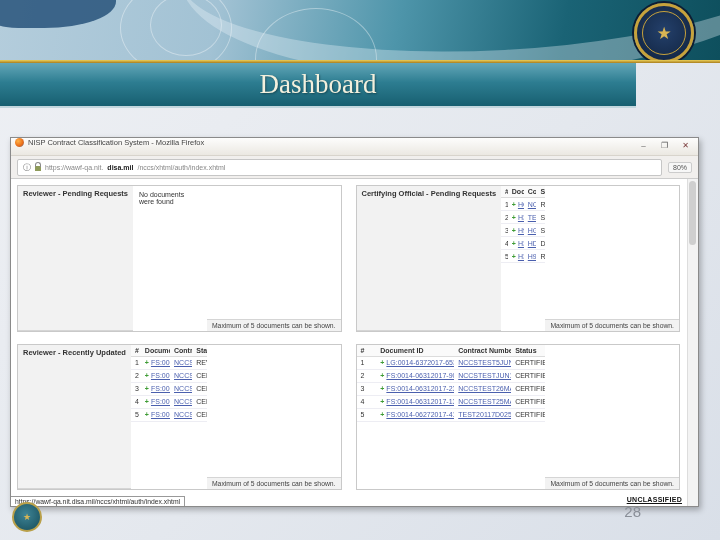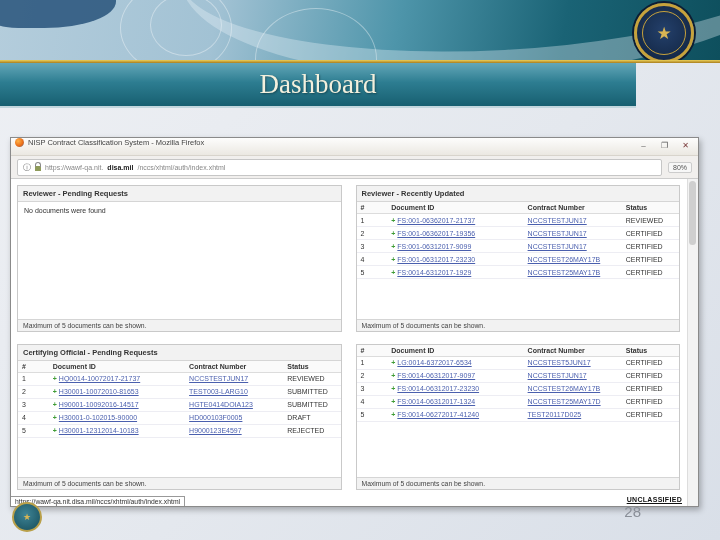--- a/index.html
+++ b/index.html
@@ -51,21 +51,21 @@
     display:flex;align-items:center;padding:0 5px;gap:4px;font-size:7px;color:#888;overflow:hidden;white-space:nowrap;}
   .info-ic::before{content:"ⓘ";font-size:8px;color:#777;}
   .lock-ic{width:6px;height:5px;background:#8f9b5a;position:relative;flex:0 0 auto;margin-top:3px;}
   .lock-ic::before{content:"";position:absolute;top:-4px;left:0;width:4px;height:4px;
     border:1px solid #8a8a8a;border-bottom:none;border-radius:3px 3px 0 0;}
   .url-domain{color:#222;font-weight:bold;}
   .zoombox{font-size:7px;color:#555;border:1px solid #ccc;background:#f7f7f7;
     padding:1px 4px;border-radius:2px;}
   .page{flex:1;position:relative;background:#fff;padding:6px 18px 16px 6px;overflow:hidden;}
   .grid{display:grid;grid-template-columns:1fr 1fr;grid-template-rows:1fr 1fr;gap:12px 14px;height:100%;}
-  .panel{border:1px solid #c9c9c9;background:#fff;display:flex;flex-direction:column;overflow:hidden;}
+  .panel{border:1px solid #c9c9c9;background:#fff;display:flex;flex-direction:row;overflow:hidden;}
   .panel-h{background:#f2f2f2;border-bottom:1px solid #d5d5d5;padding:3px 5px;
     font-weight:bold;color:#333;font-size:7.5px;}
   .panel-b{flex:1;overflow:hidden;}
   .panel-f{background:#f2f2f2;border-top:1px solid #d5d5d5;padding:2px 5px;color:#444;font-size:6.8px;margin-top:auto;}
   .empty-msg{padding:5px 6px;font-size:7px;color:#333;}
   table.doctable{width:100%;border-collapse:collapse;font-size:7px;table-layout:fixed;}
   .doctable th{text-align:left;font-weight:bold;color:#333;padding:2px 4px;
     border-bottom:1px solid #dcdcdc;background:#fafafa;white-space:nowrap;overflow:hidden;}
   .doctable td{padding:2.5px 4px;border-bottom:1px solid #ededf3;color:#333;
     white-space:nowrap;overflow:hidden;}
@@ -134,20 +134,74 @@
 
       <div class="panel">
         <div class="panel-h">Reviewer - Pending Requests</div>
         <div class="panel-b">
           <div class="empty-msg">No documents were found</div>
         </div>
         <div class="panel-f">Maximum of 5 documents can be shown.</div>
       </div>
 
       <div class="panel">
+        <div class="panel-h">Certifying Official - Pending Requests</div>
+        <div class="panel-b">
+          <table class="doctable">
+            <thead>
+              <tr>
+                <th>#</th>
+                <th>Document ID</th>
+                <th>Contract Number</th>
+                <th>Status</th>
+              </tr>
+            </thead>
+            <tbody>
+
+                <tr>
+                  <td>1</td>
+                  <td><span class="plus"></span><a class="doclink">HQ0014-10072017-21737</a></td>
+                  <td><a class="doclink">NCCSTESTJUN17</a></td>
+                  <td>REVIEWED</td>
+                </tr>
+
+                <tr>
+                  <td>2</td>
+                  <td><span class="plus"></span><a class="doclink">H30001-10072010-81653</a></td>
+                  <td><a class="doclink">TEST003-LARG10</a></td>
+                  <td>SUBMITTED</td>
+                </tr>
+
+                <tr>
+                  <td>3</td>
+                  <td><span class="plus"></span><a class="doclink">H90001-10092016-14517</a></td>
+                  <td><a class="doclink">HGTE0414DOIA123</a></td>
+                  <td>SUBMITTED</td>
+                </tr>
+
+                <tr>
+                  <td>4</td>
+                  <td><span class="plus"></span><a class="doclink">H30001-0-102015-90000</a></td>
+                  <td><a class="doclink">HD000103F0005</a></td>
+                  <td>DRAFT</td>
+                </tr>
+
+                <tr>
+                  <td>5</td>
+                  <td><span class="plus"></span><a class="doclink">H30001-12312014-10183</a></td>
+                  <td><a class="doclink">H9000123E4597</a></td>
+                  <td>REJECTED</td>
+                </tr>
+              </tbody>
+          </table>
+        </div>
+        <div class="panel-f">Maximum of 5 documents can be shown.</div>
+      </div>
+
+      <div class="panel">
         <div class="panel-h">Reviewer - Recently Updated</div>
         <div class="panel-b">
           <table class="doctable">
             <thead>
               <tr>
                 <th>#</th>
                 <th>Document ID</th>
                 <th>Contract Number</th>
                 <th>Status</th>
               </tr>
@@ -188,88 +242,34 @@
                   <td><a class="doclink">NCCSTEST25MAY17B</a></td>
                   <td>CERTIFIED</td>
                 </tr>
               </tbody>
           </table>
         </div>
         <div class="panel-f">Maximum of 5 documents can be shown.</div>
       </div>
 
       <div class="panel">
-        <div class="panel-h">Certifying Official - Pending Requests</div>
         <div class="panel-b">
           <table class="doctable">
             <thead>
               <tr>
                 <th>#</th>
                 <th>Document ID</th>
                 <th>Contract Number</th>
                 <th>Status</th>
               </tr>
             </thead>
             <tbody>
 
                 <tr>
                   <td>1</td>
-                  <td><span class="plus"></span><a class="doclink">HQ0014-10072017-21737</a></td>
-                  <td><a class="doclink">NCCSTESTJUN17</a></td>
-                  <td>REVIEWED</td>
-                </tr>
-
-                <tr>
-                  <td>2</td>
-                  <td><span class="plus"></span><a class="doclink">H30001-10072010-81653</a></td>
-                  <td><a class="doclink">TEST003-LARG10</a></td>
-                  <td>SUBMITTED</td>
-                </tr>
-
-                <tr>
-                  <td>3</td>
-                  <td><span class="plus"></span><a class="doclink">H90001-10092016-14517</a></td>
-                  <td><a class="doclink">HGTE0414DOIA123</a></td>
-                  <td>SUBMITTED</td>
-                </tr>
-
-                <tr>
-                  <td>4</td>
-                  <td><span class="plus"></span><a class="doclink">H30001-0-102015-90000</a></td>
-                  <td><a class="doclink">HD000103F0005</a></td>
-                  <td>DRAFT</td>
-                </tr>
-
-                <tr>
-                  <td>5</td>
-                  <td><span class="plus"></span><a class="doclink">H30001-12312014-10183</a></td>
-                  <td><a class="doclink">H9000123E4597</a></td>
-                  <td>REJECTED</td>
-                </tr>
-              </tbody>
-          </table>
-        </div>
-        <div class="panel-f">Maximum of 5 documents can be shown.</div>
-      </div>
-
-      <div class="panel">
-        <div class="panel-b">
-          <table class="doctable">
-            <thead>
-              <tr>
-                <th>#</th>
-                <th>Document ID</th>
-                <th>Contract Number</th>
-                <th>Status</th>
-              </tr>
-            </thead>
-            <tbody>
-
-                <tr>
-                  <td>1</td>
                   <td><span class="plus"></span><a class="doclink">LG:0014-6372017-6534</a></td>
                   <td><a class="doclink">NCCSTEST5JUN17</a></td>
                   <td>CERTIFIED</td>
                 </tr>
 
                 <tr>
                   <td>2</td>
                   <td><span class="plus"></span><a class="doclink">FS:0014-06312017-9097</a></td>
                   <td><a class="doclink">NCCSTESTJUN17</a></td>
                   <td>CERTIFIED</td>

